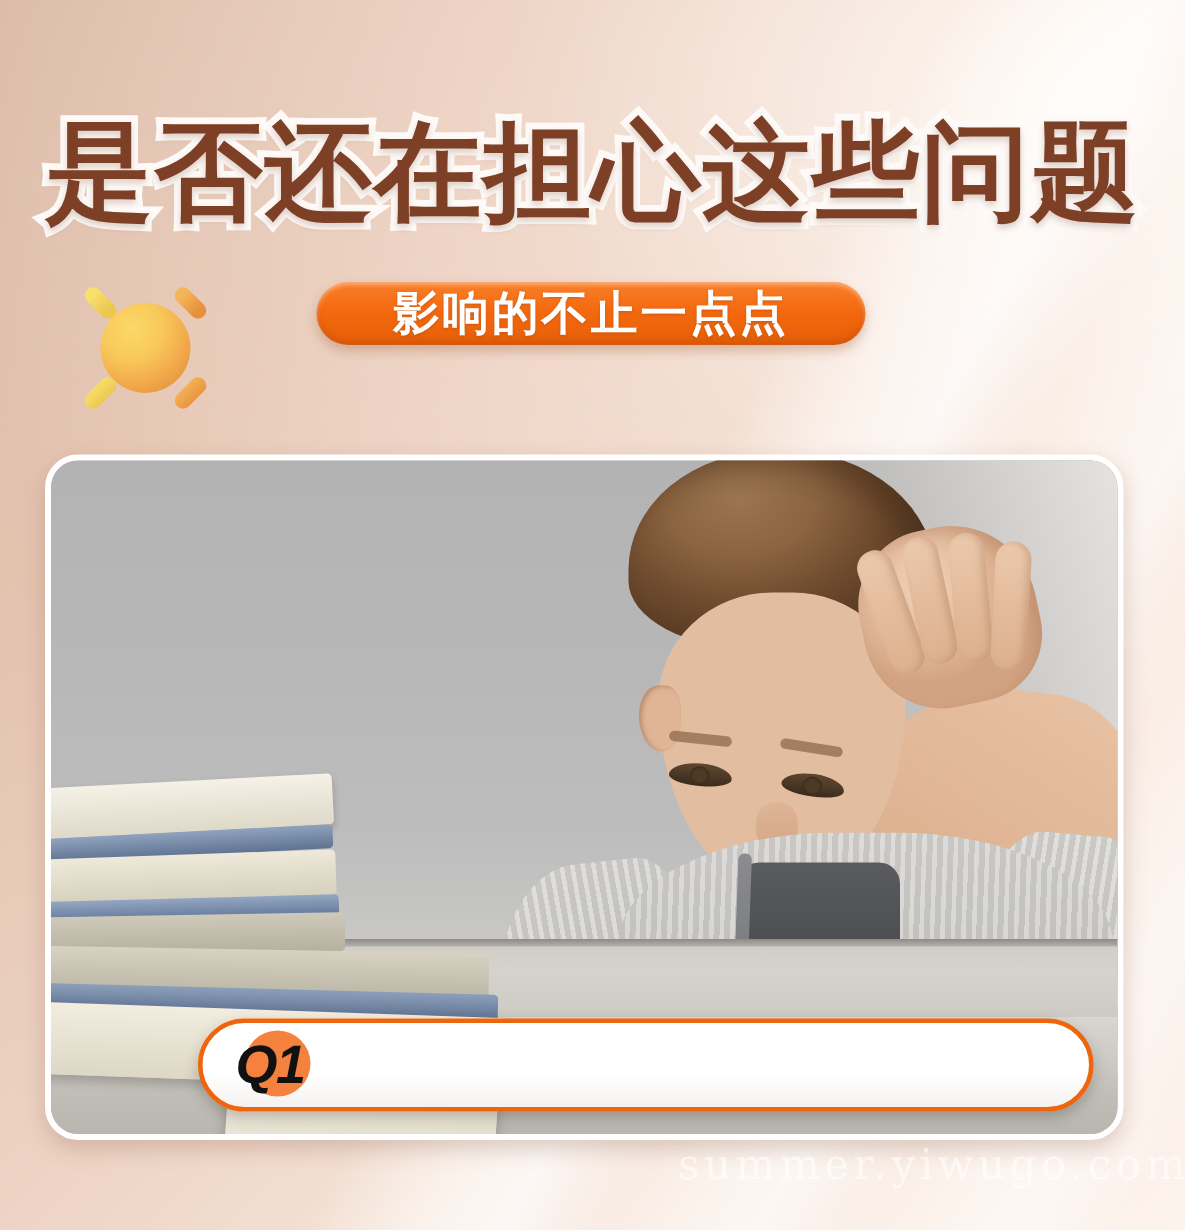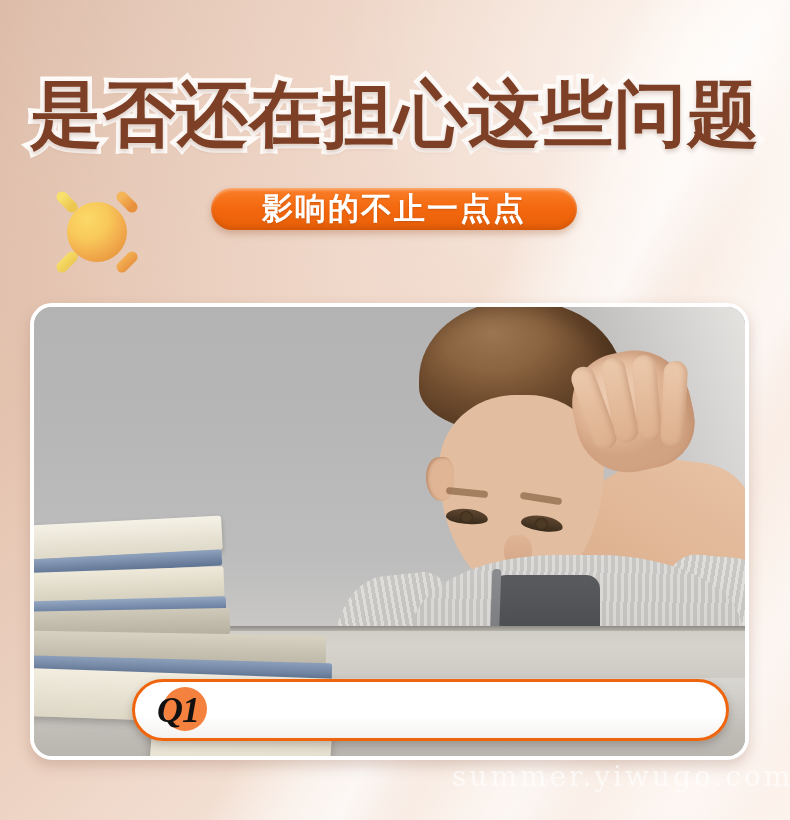--- a/index.html
+++ b/index.html
@@ -214,21 +214,21 @@
     box-shadow:0 4px 9px rgba(70,55,45,.28);
     display:flex; align-items:center;
     padding-left:22px; padding-right:24px;
   }
   #q-row-1{ left:98px; top:372px; width:597px; }
 
   .q-tag{
     position:relative;
     flex:0 0 auto;
     margin-right:1px;
-    font-family:Liberation Serif, serif;
+    font-family:Liberation Sans, sans-serif;
     font-size:36px;
     font-weight:bold;
     font-style:italic;
     color:#111111;
     letter-spacing:-1px;
     line-height:40px;
     white-space:nowrap;
     z-index:2;
   }
   .q-dot{

